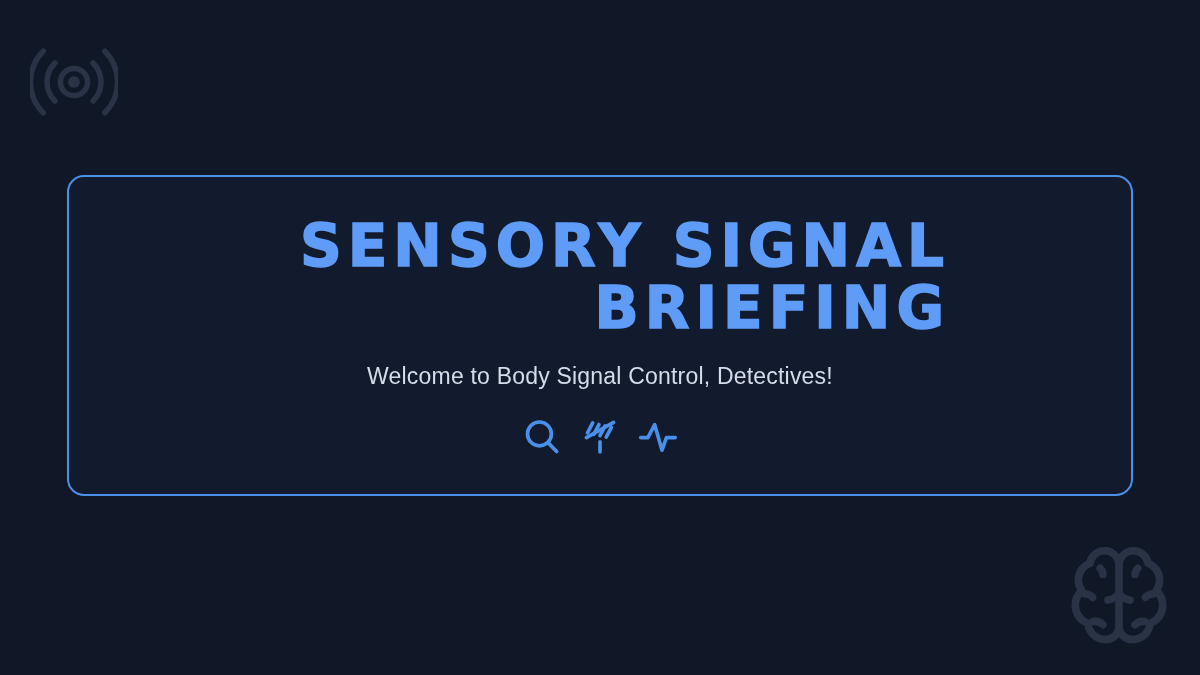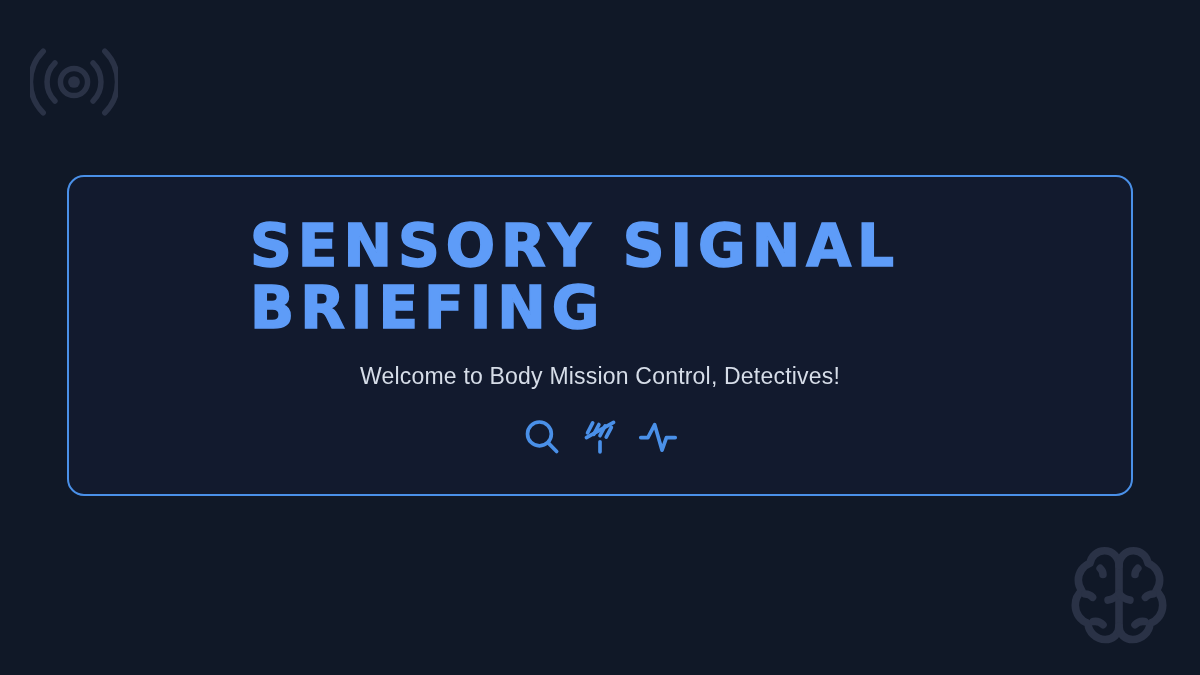--- a/index.html
+++ b/index.html
@@ -57,21 +57,21 @@
   }
 
   
   #hero-title {
     color:#5e9cf8;
     font-family:"DejaVu Sans", sans-serif;
     font-weight:700;
     font-size:58px;
     line-height:62px;
     letter-spacing:6px;
-    text-align:left;
+    text-align:right;
     text-transform:uppercase;
     max-width:700px;
     -webkit-text-stroke:1.6px #5e9cf8;
     position:relative;
     z-index:2;
   }
 
   
   #hero-subtitle {
     margin-top:22px;
@@ -133,21 +133,21 @@
     <path d="M24 24.2c1.1 1.4 2.6 2.3 4.3 2.6"></path>
     <path d="M13.9 35.2c1.5-.2 2.9.3 3.8 1.3"></path>
     <path d="M34.1 35.2c-1.5-.2-2.9.3-3.8 1.3"></path>
   </svg>
 </div>
 
 <div id="hero-card">
 
   <h1 id="hero-title">Sensory Signal Briefing</h1>
 
-  <p id="hero-subtitle">Welcome to Body Mission Control, Detectives!</p>
+  <p id="hero-subtitle">Welcome to Body Signal Control, Detectives!</p>
 
   <div id="icon-row">
 
     <span class="hero-icon">
       <svg viewBox="0 0 24 24" fill="none" stroke="currentColor" stroke-width="2" stroke-linecap="round" stroke-linejoin="round">
         <circle cx="10.6" cy="10.3" r="6.5"></circle>
         <line x1="15.4" y1="15.2" x2="20" y2="19.9"></line>
       </svg>
     </span>
 

